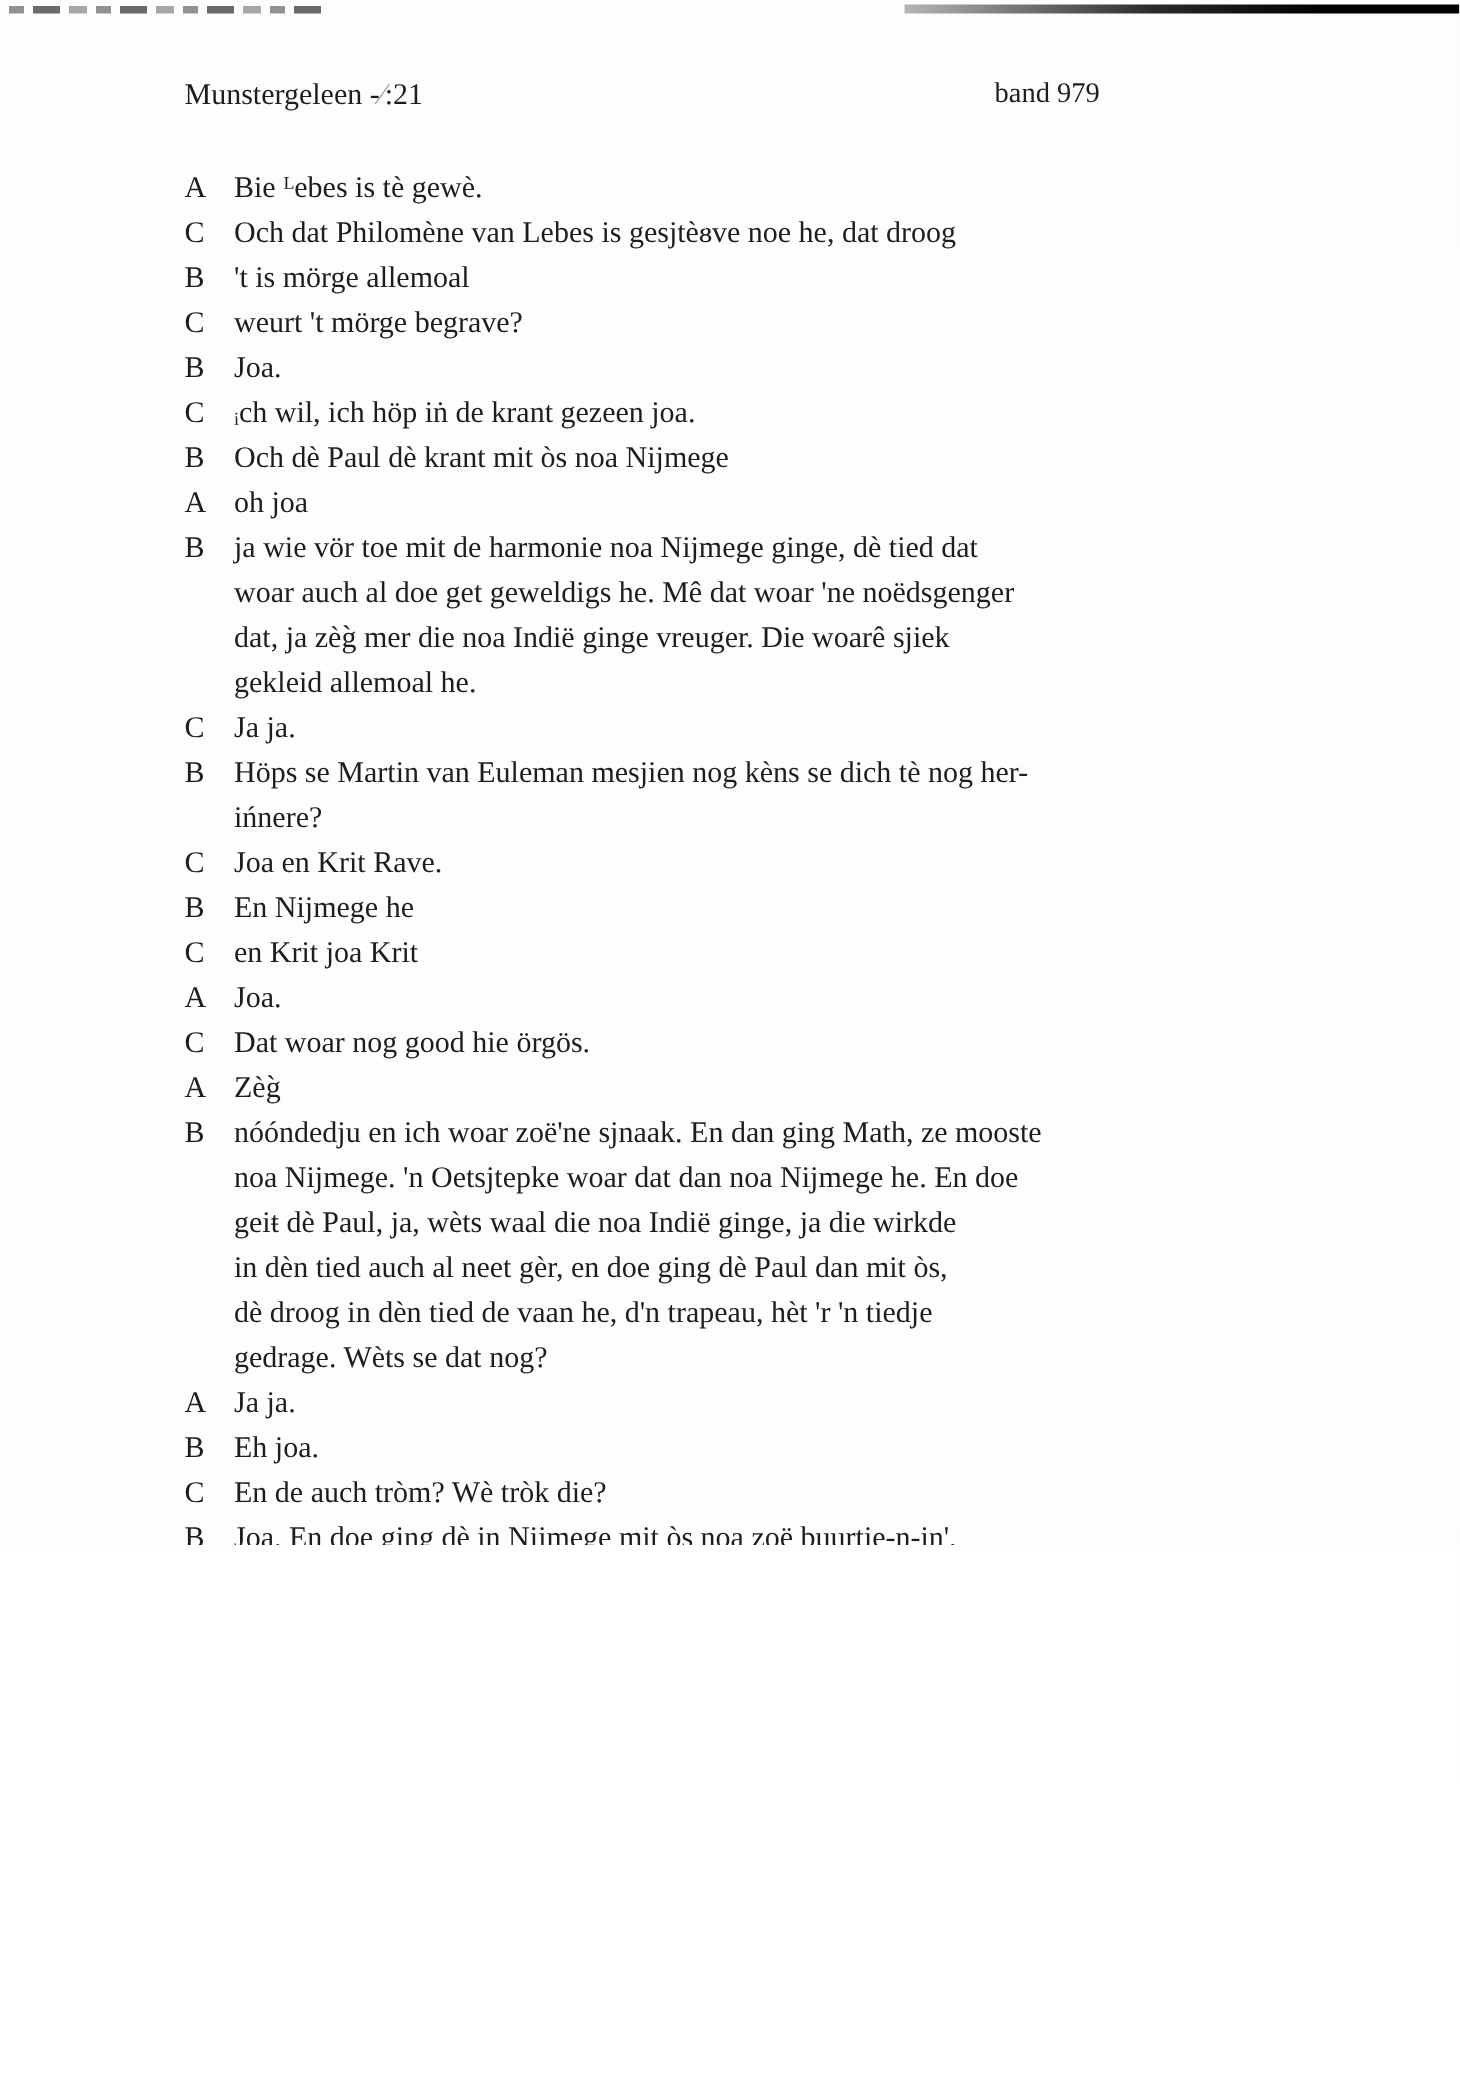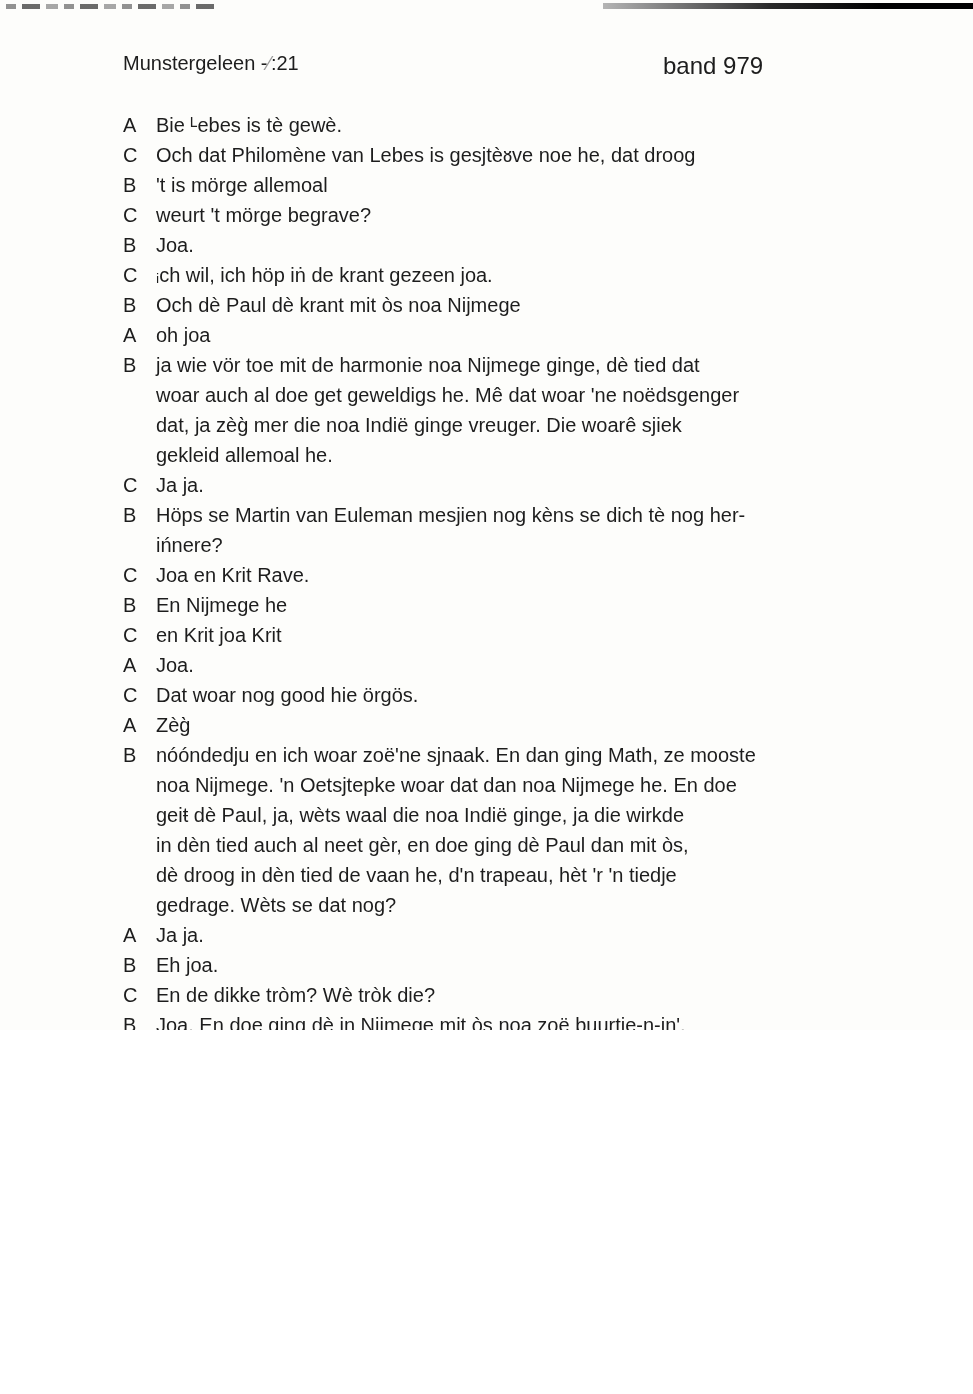--- a/index.html
+++ b/index.html
@@ -1,38 +1,38 @@
 <!DOCTYPE html>
 <html><head>
 <meta charset="utf-8">
 <style>
   html,body { margin:0; padding:0; background:#ffffff; }
   .page {
     position:relative;
     width:973px; height:1030px;
     background:#fdfdfb;
     overflow:hidden;
-    font-family:Liberation Sans, sans-serif;
+    font-family:Liberation Serif, serif;
     color:#1d1d1d;
   }
   
   .pencil-dashes {
     position:absolute; top:4px; left:6px; width:212px; height:5px;
     background:repeating-linear-gradient(to right,
       #6e6e6e 0 10px, transparent 10px 16px,
       #3a3a3a 16px 34px, transparent 34px 40px,
       #8a8a8a 40px 52px, transparent 52px 58px);
     opacity:.75;
   }
   .scan-bar {
     position:absolute; top:3px; left:603px; width:370px; height:6px;
     background:linear-gradient(to right,#b5b5b5,#2a2a2a 45%,#000 75%,#000);
   }
   .header-left  { position:absolute; left:123px; top:52px; font-size:20px; white-space:nowrap; }
-  .header-right { position:absolute; left:663px; top:52px; font-size:24px; white-space:nowrap; }
+  .header-right { position:absolute; left:663px; top:52px; font-size:19px; white-space:nowrap; }
   .pencil-mark  { color:#9a9a9a; }
   .dialogue { position:absolute; left:123px; top:110px; width:830px; }
   .utt { display:flex; font-size:20px; line-height:30px; }
   .spk { flex:0 0 33px; width:33px; position:relative; }
   .spk-prefix { position:absolute; left:-14px; top:1px; }
   .txt { white-space:pre-wrap; flex:1 1 auto; }
   .utt.bold .txt { font-weight:bold; text-shadow:0.6px 0 0 #000; }
 </style>
 </head>
 <body>
@@ -131,21 +131,21 @@
       <div class="utt">
         <span class="spk"><span>A</span></span>
         <span class="txt">Ja ja.</span>
       </div>
       <div class="utt">
         <span class="spk"><span>B</span></span>
         <span class="txt">Eh joa.</span>
       </div>
       <div class="utt">
         <span class="spk"><span>C</span></span>
-        <span class="txt">En de dikke tròm? Wè tròk die?</span>
+        <span class="txt">En de auch tròm? Wè tròk die?</span>
       </div>
       <div class="utt">
         <span class="spk"><span>B</span></span>
         <span class="txt">Joa. En doe ging dè in Nijmege mit òs noa zoë buurtje-n-in',
 wèts waal 't woaŧ neet erg appetietelijk, mê jònk woar iʊh en
 'n bietje sjneppig en inins krieg ich 'n tomaat op 'n aug van
 boavenoe zoë'n vènstᴇr he. Mê ich höp mich toch sjtiekem òm-
 gedrië toa zèg̀, verdamme woar woo dè brach òs örgös toa.</span>
       </div>
       <div class="utt bold">

